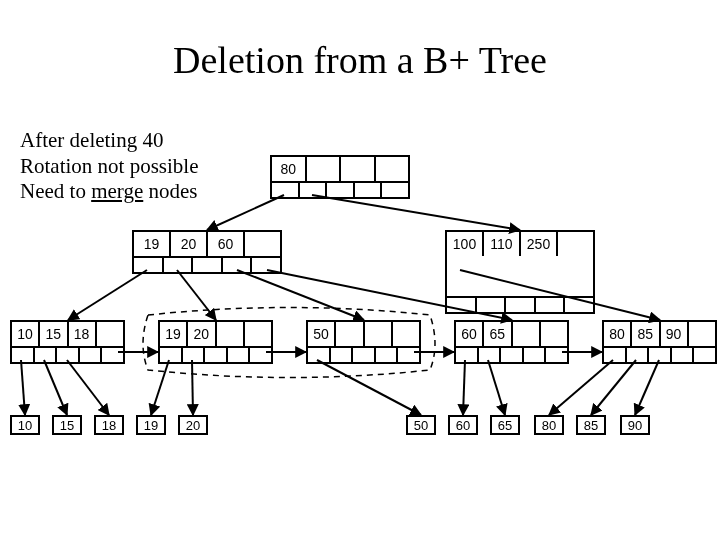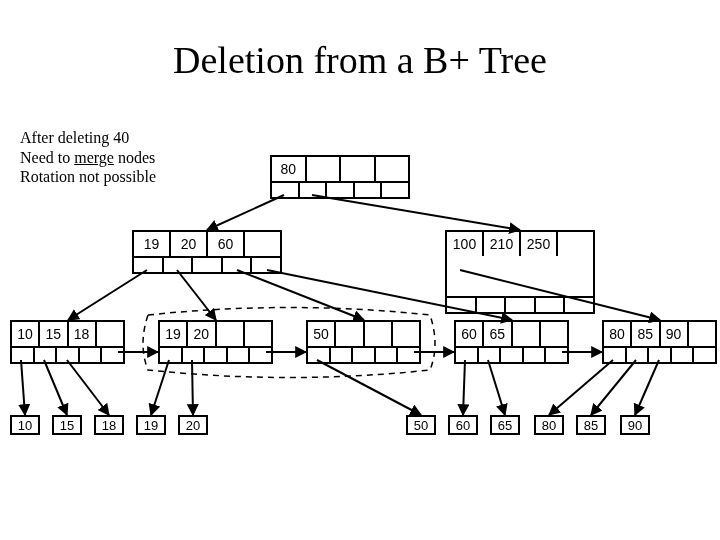--- a/index.html
+++ b/index.html
@@ -21,21 +21,21 @@
     top: 38px;
     left: 0;
     width: 720px;
     text-align: center;
     font-size: 38px;
   }
   .note {
     position: absolute;
     top: 128px;
     left: 20px;
-    font-size: 16px;
+    font-size: 21px;
     line-height: 1.22;
   }
   .under { text-decoration: underline; }
 
   
   .node {
     position: absolute;
     border: 2px solid #000;
     background: #fff;
     display: flex;
@@ -98,24 +98,24 @@
 </style>
 </head>
 <body>
 
 <div class="stage">
 
   <div class="title">Deletion from a B+ Tree</div>
 
   <div class="note">
     <div>After deleting 40</div>
+    <div>Rotation not possible</div>
     <div>
       <span>Need to </span><span class="under">merge</span><span> nodes</span>
     </div>
-    <div>Rotation not possible</div>
   </div>
 
   <div class="node" style="left:270px; top:155px; width:140px;">
     <div class="cells">
       <div>80</div>
       <div></div>
       <div></div>
       <div></div>
     </div>
     <div class="ptrs">
@@ -139,21 +139,21 @@
         <div></div>
         <div></div>
         <div></div>
         <div></div>
       </div>
   </div>
 
   <div class="node" style="left:445px; top:230px; width:150px;gap:40px;">
     <div class="cells">
       <div>100</div>
-      <div>210</div>
+      <div>110</div>
       <div>250</div>
       <div></div>
     </div>
     <div class="ptrs">
         <div></div>
         <div></div>
         <div></div>
         <div></div>
         <div></div>
       </div>

